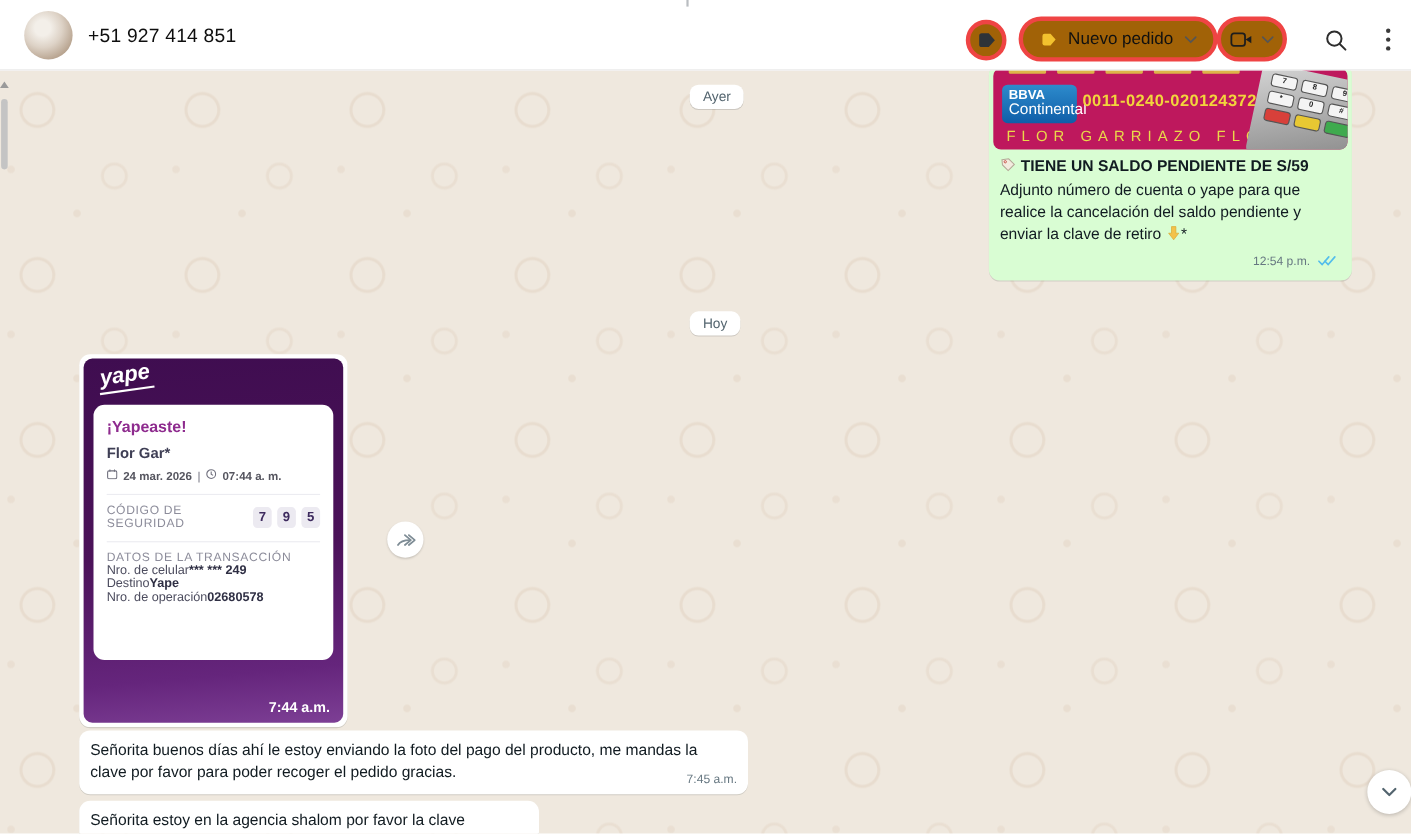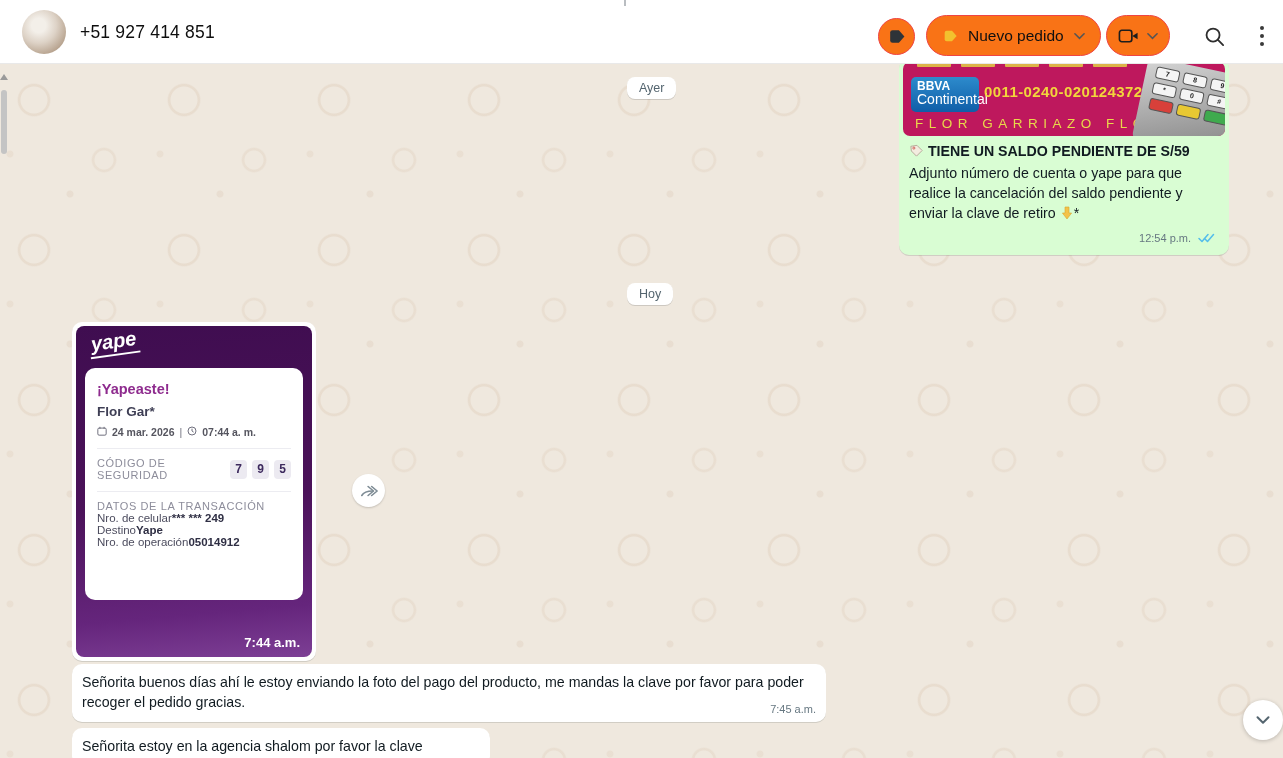--- a/index.html
+++ b/index.html
@@ -9,21 +9,21 @@
 
   
   .header { position:absolute; left:0; top:0; width:1283px; height:64px; background:#fff;
             border-bottom:1px solid #e9e9e9; z-index:20; }
   .top-notch { position:absolute; left:624px; top:0; width:2px; height:6px; background:#b9bdc1; }
   .avatar { position:absolute; left:22px; top:10px; width:44px; height:44px; border-radius:50%;
             background:radial-gradient(circle at 38% 35%, #f3efe9 0 18%, #ddd2c6 45%, #b8a490 75%, #8f7a66 100%); }
   .phone { position:absolute; left:80px; top:0; height:64px; display:flex; align-items:center;
            font-size:17.5px; color:#0e0e0e; font-weight:500; letter-spacing:.2px; }
   .hbtn { position:absolute; display:flex; align-items:center; justify-content:center;
-          background:#f97316; border:1px solid #ef4444; border-radius:21px; cursor:pointer; }
+          background:#a16207; border:4px solid #ef4444; border-radius:21px; cursor:pointer; }
   .tag-circle { left:878px; top:18px; width:37px; height:37px; border-radius:50%; }
   .order-pill { left:926px; top:15px; height:41px; padding:0 15px; gap:10px; }
   .order-pill .lbl { font-size:15.5px; color:#101010; }
   .video-pill { left:1106px; top:15px; height:41px; width:64px; gap:8px; }
   .icon-btn { position:absolute; width:28px; height:28px; display:flex; align-items:center;
               justify-content:center; cursor:pointer; background:none; border:none; }
   .search-btn { left:1200px; top:22px; }
   .kebab-btn { left:1248px; top:22px; }
   .kebab-btn .d { width:4px; height:4px; border-radius:50%; background:#3a3a3a; margin:2px 0; }
   .kebab-col { display:flex; flex-direction:column; }
@@ -111,21 +111,21 @@
   .r-row { display:flex; justify-content:flex-start; margin-top:0; font-size:11.5px; }
   .r-row .rl { color:#4c4c5e; } .r-row .rv { font-weight:700; color:#2f2f44; }
   .r-time { position:absolute; right:12px; bottom:7px; color:#fff; font-weight:700; font-size:13px; }
 
   
   .fwd-btn { position:absolute; left:352px; top:410px; width:33px; height:33px; border-radius:50%;
              background:#fff; box-shadow:0 1px 2px rgba(0,0,0,.18); display:flex; align-items:center;
              justify-content:center; cursor:pointer; }
 
   
-  .bub4 { left:72px; top:600px; width:754px; padding:8px 10px 10px; }
+  .bub4 { left:72px; top:600px; width:608px; padding:8px 10px 10px; }
   .bub4 .t-abs { position:absolute; right:10px; bottom:7px; }
   .bub5 { left:72px; top:664px; width:418px; padding:8px 10px 10px; }
 
   
   .scroll-btn { position:absolute; left:1243px; top:636px; width:40px; height:40px; border-radius:50%;
                 background:#fff; box-shadow:0 1px 4px rgba(0,0,0,.22); display:flex; align-items:center;
                 justify-content:center; cursor:pointer; }
 </style>
 </head>
 <body>
@@ -234,21 +234,21 @@
           <div class="r-row">
             <span class="rl">Nro. de celular</span>
             <span class="rv">*** *** 249</span>
           </div>
           <div class="r-row">
             <span class="rl">Destino</span>
             <span class="rv">Yape</span>
           </div>
           <div class="r-row">
             <span class="rl">Nro. de operación</span>
-            <span class="rv">05014912</span>
+            <span class="rv">02680578</span>
           </div>
         </div>
         <div class="r-time">7:44 a.m.</div>
       </div>
     </div>
 
     <div class="fwd-btn">
       <svg width="18" height="16" viewBox="0 0 20 16">
         <path d="M9 3 L15 8 L9 13" fill="none" stroke="#7e8c95" stroke-width="1.8" stroke-linecap="round" stroke-linejoin="round"></path>
         <path d="M13 3 L19 8 L13 13" fill="none" stroke="#7e8c95" stroke-width="1.8" stroke-linecap="round" stroke-linejoin="round"></path>

